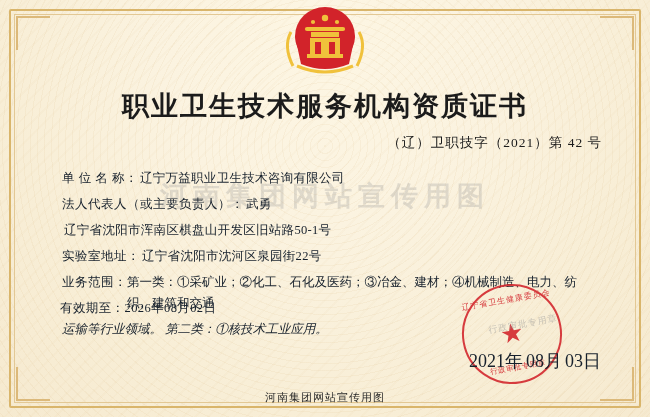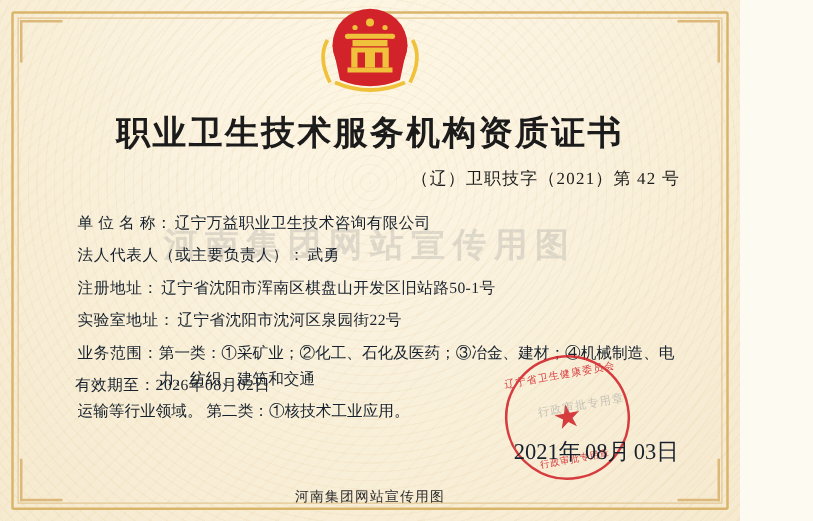--- a/index.html
+++ b/index.html
@@ -2,21 +2,21 @@
 <html><head>
 <meta charset="utf-8">
 <style>
   html,body{margin:0;padding:0;}
   body{
     width:650px;height:417px;overflow:hidden;
     font-family:"Liberation Serif","DejaVu Serif",serif;
     background:#fdfaf2;
   }
   .cert{
-    position:relative;width:592px;height:417px;
+    position:relative;width:650px;height:417px;
     background:
       radial-gradient(ellipse at 50% 8%, #fdf6e3 0%, #fbf3e0 35%, #f8eed6 70%, #f6ead0 100%);
     overflow:hidden;
   }
   
   .cert:before{
     content:"";position:absolute;inset:0;
     background:
       repeating-radial-gradient(circle at 50% 35%, rgba(214,178,120,0.10) 0 1px, rgba(255,255,255,0) 1px 7px),
       repeating-linear-gradient(135deg, rgba(214,178,120,0.05) 0 2px, rgba(255,255,255,0) 2px 9px);
@@ -164,34 +164,33 @@
   <div class="fields">
     <div class="row">
       <span class="label">单 位 名 称：</span>
       <span class="value">辽宁万益职业卫生技术咨询有限公司</span>
     </div>
     <div class="row">
       <span class="label">法人代表人（或主要负责人）：</span>
       <span class="value">武勇</span>
     </div>
     <div class="row">
-      <span class="label">注册地址：</span>
       <span class="value">辽宁省沈阳市浑南区棋盘山开发区旧站路50-1号</span>
     </div>
     <div class="row">
       <span class="label">实验室地址：</span>
       <span class="value">辽宁省沈阳市沈河区泉园街22号</span>
     </div>
     <div class="row row-scope">
       <span class="label">业务范围：</span>
       <span class="scope-body">
         <span>第一类：①采矿业；②化工、石化及医药；③冶金、建材；④机械制造、电力、纺织、建筑和交通</span>
       </span>
     </div>
-    <div style="margin-left:0;">
+    <div style="margin-left:0;font-style:italic;">
       <span>运输等行业领域。    第二类：①核技术工业应用。</span>
     </div>
   </div>
 
   <div class="valid">有效期至：2026年08月02日</div>
 
   <div class="seal">
     <div class="top-arc">辽宁省卫生健康委员会</div>
     <div class="star">★</div>
     <div class="bottom-text">行政审批专用章</div>

